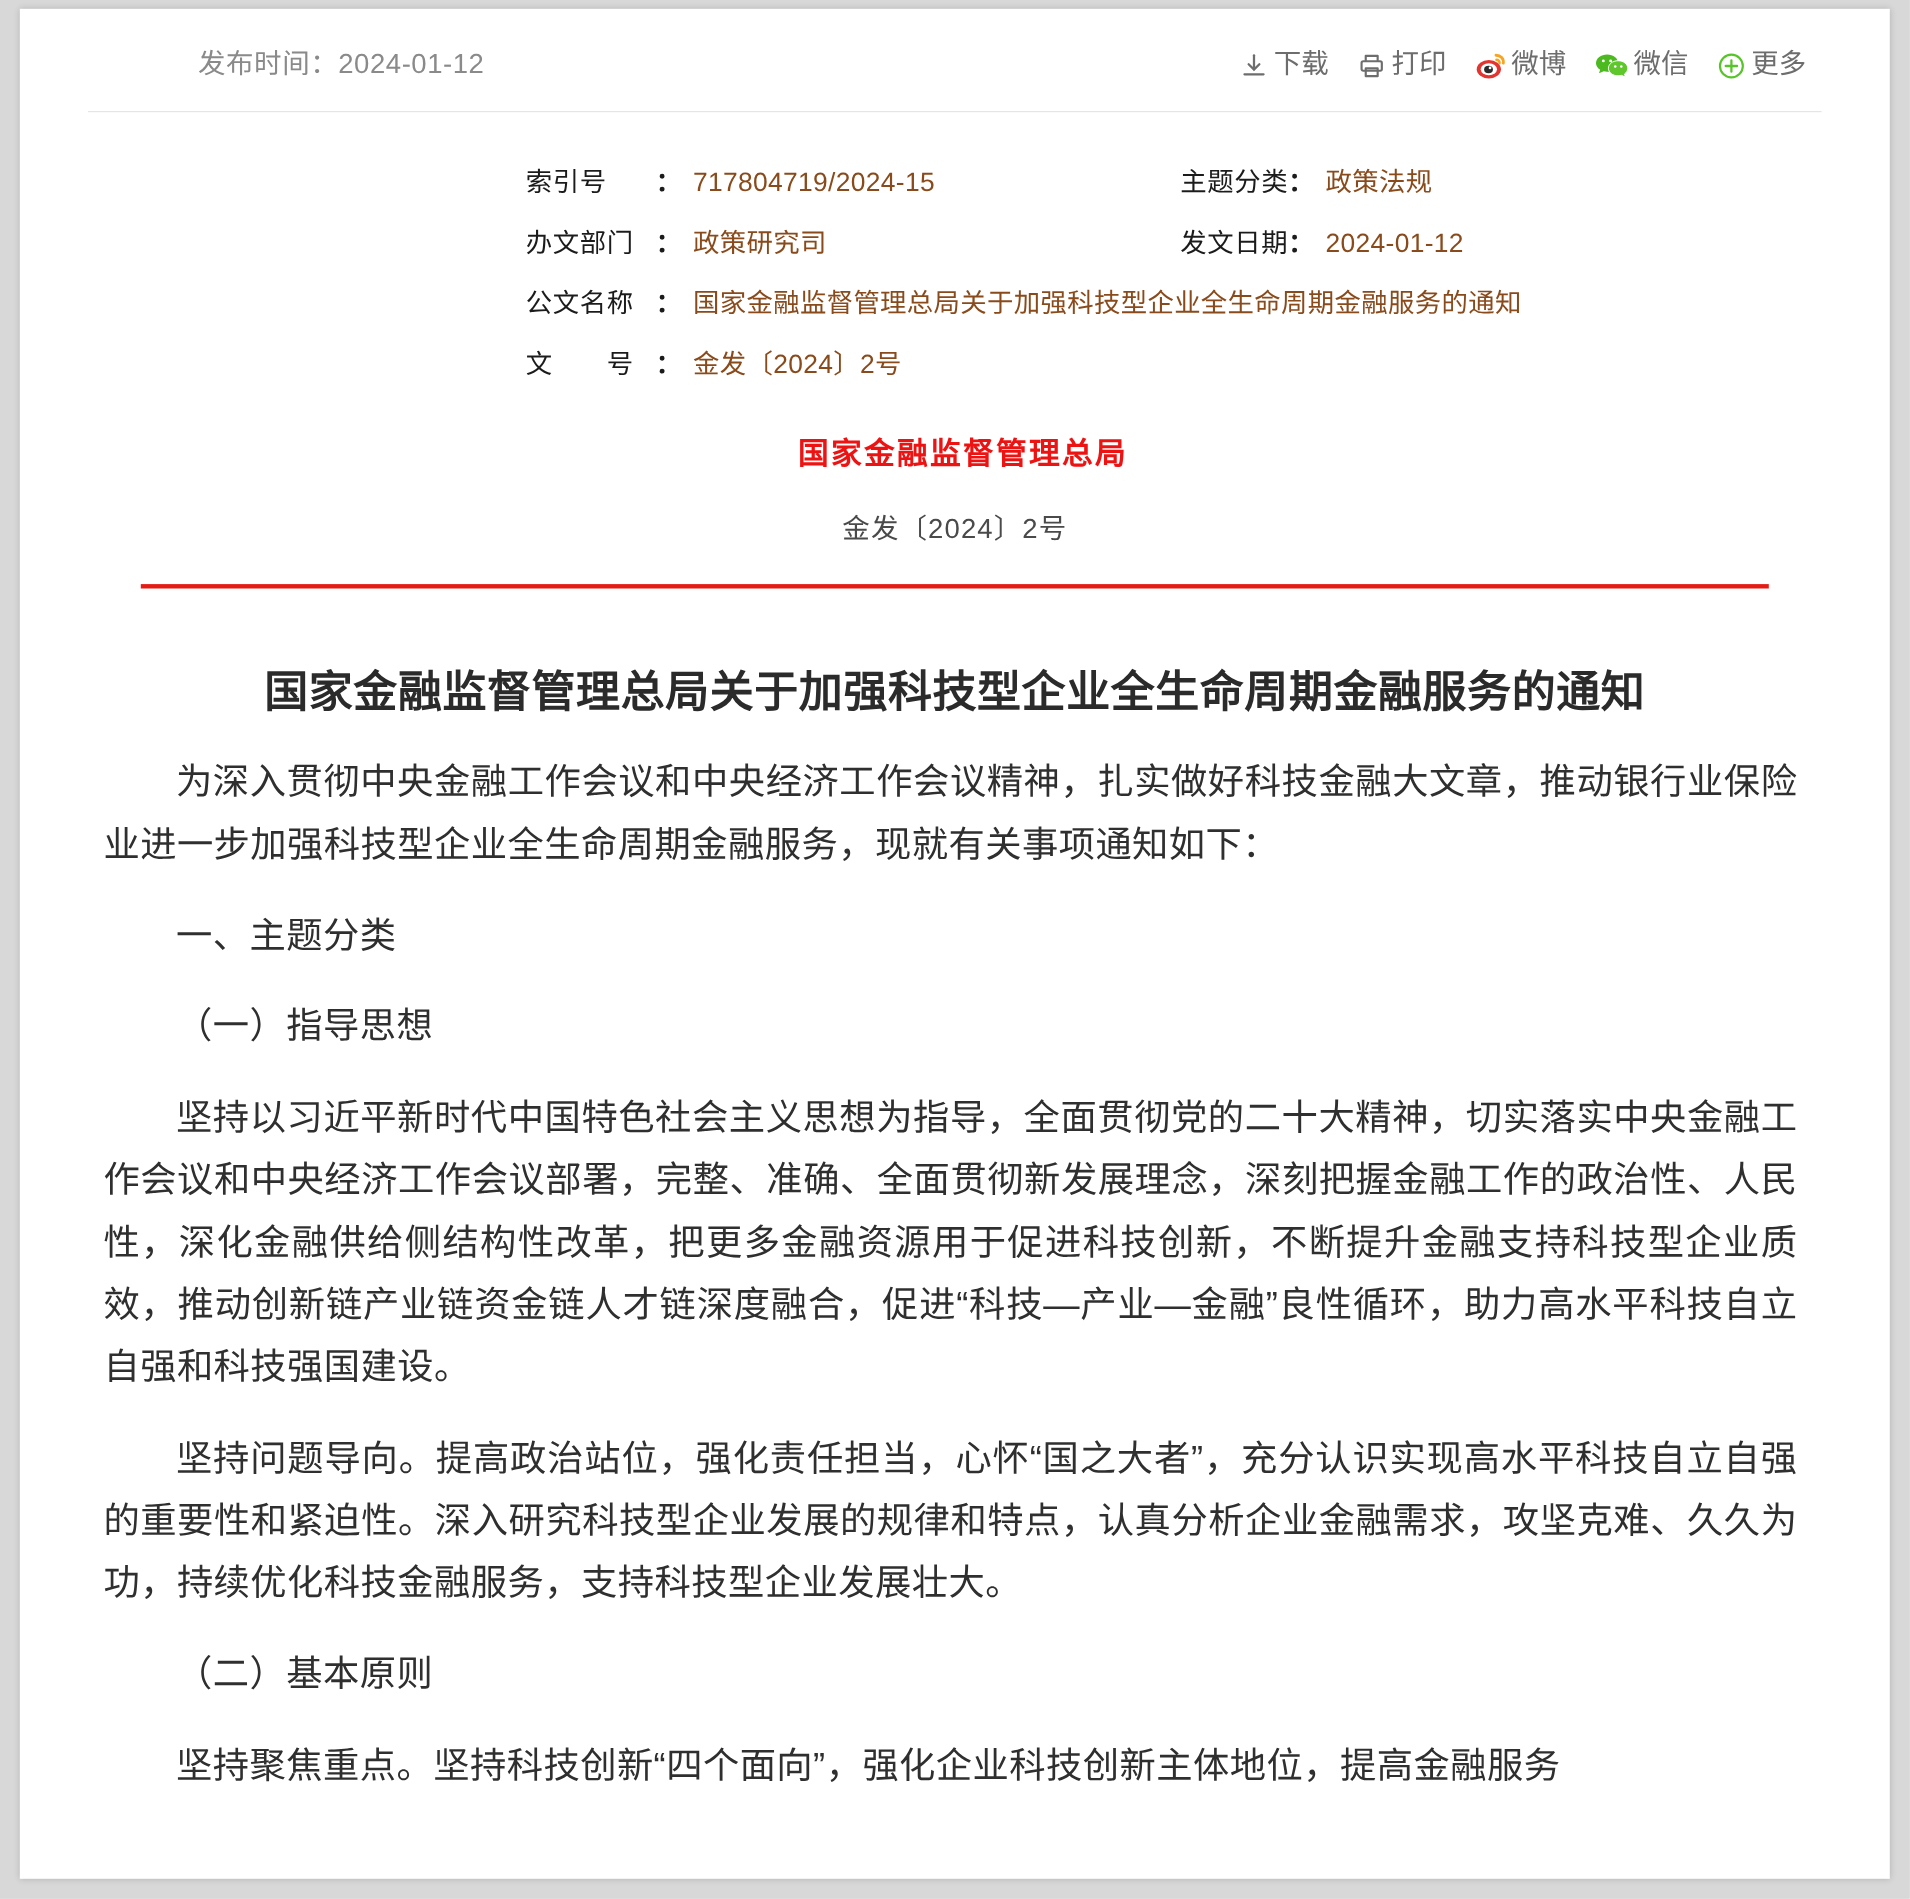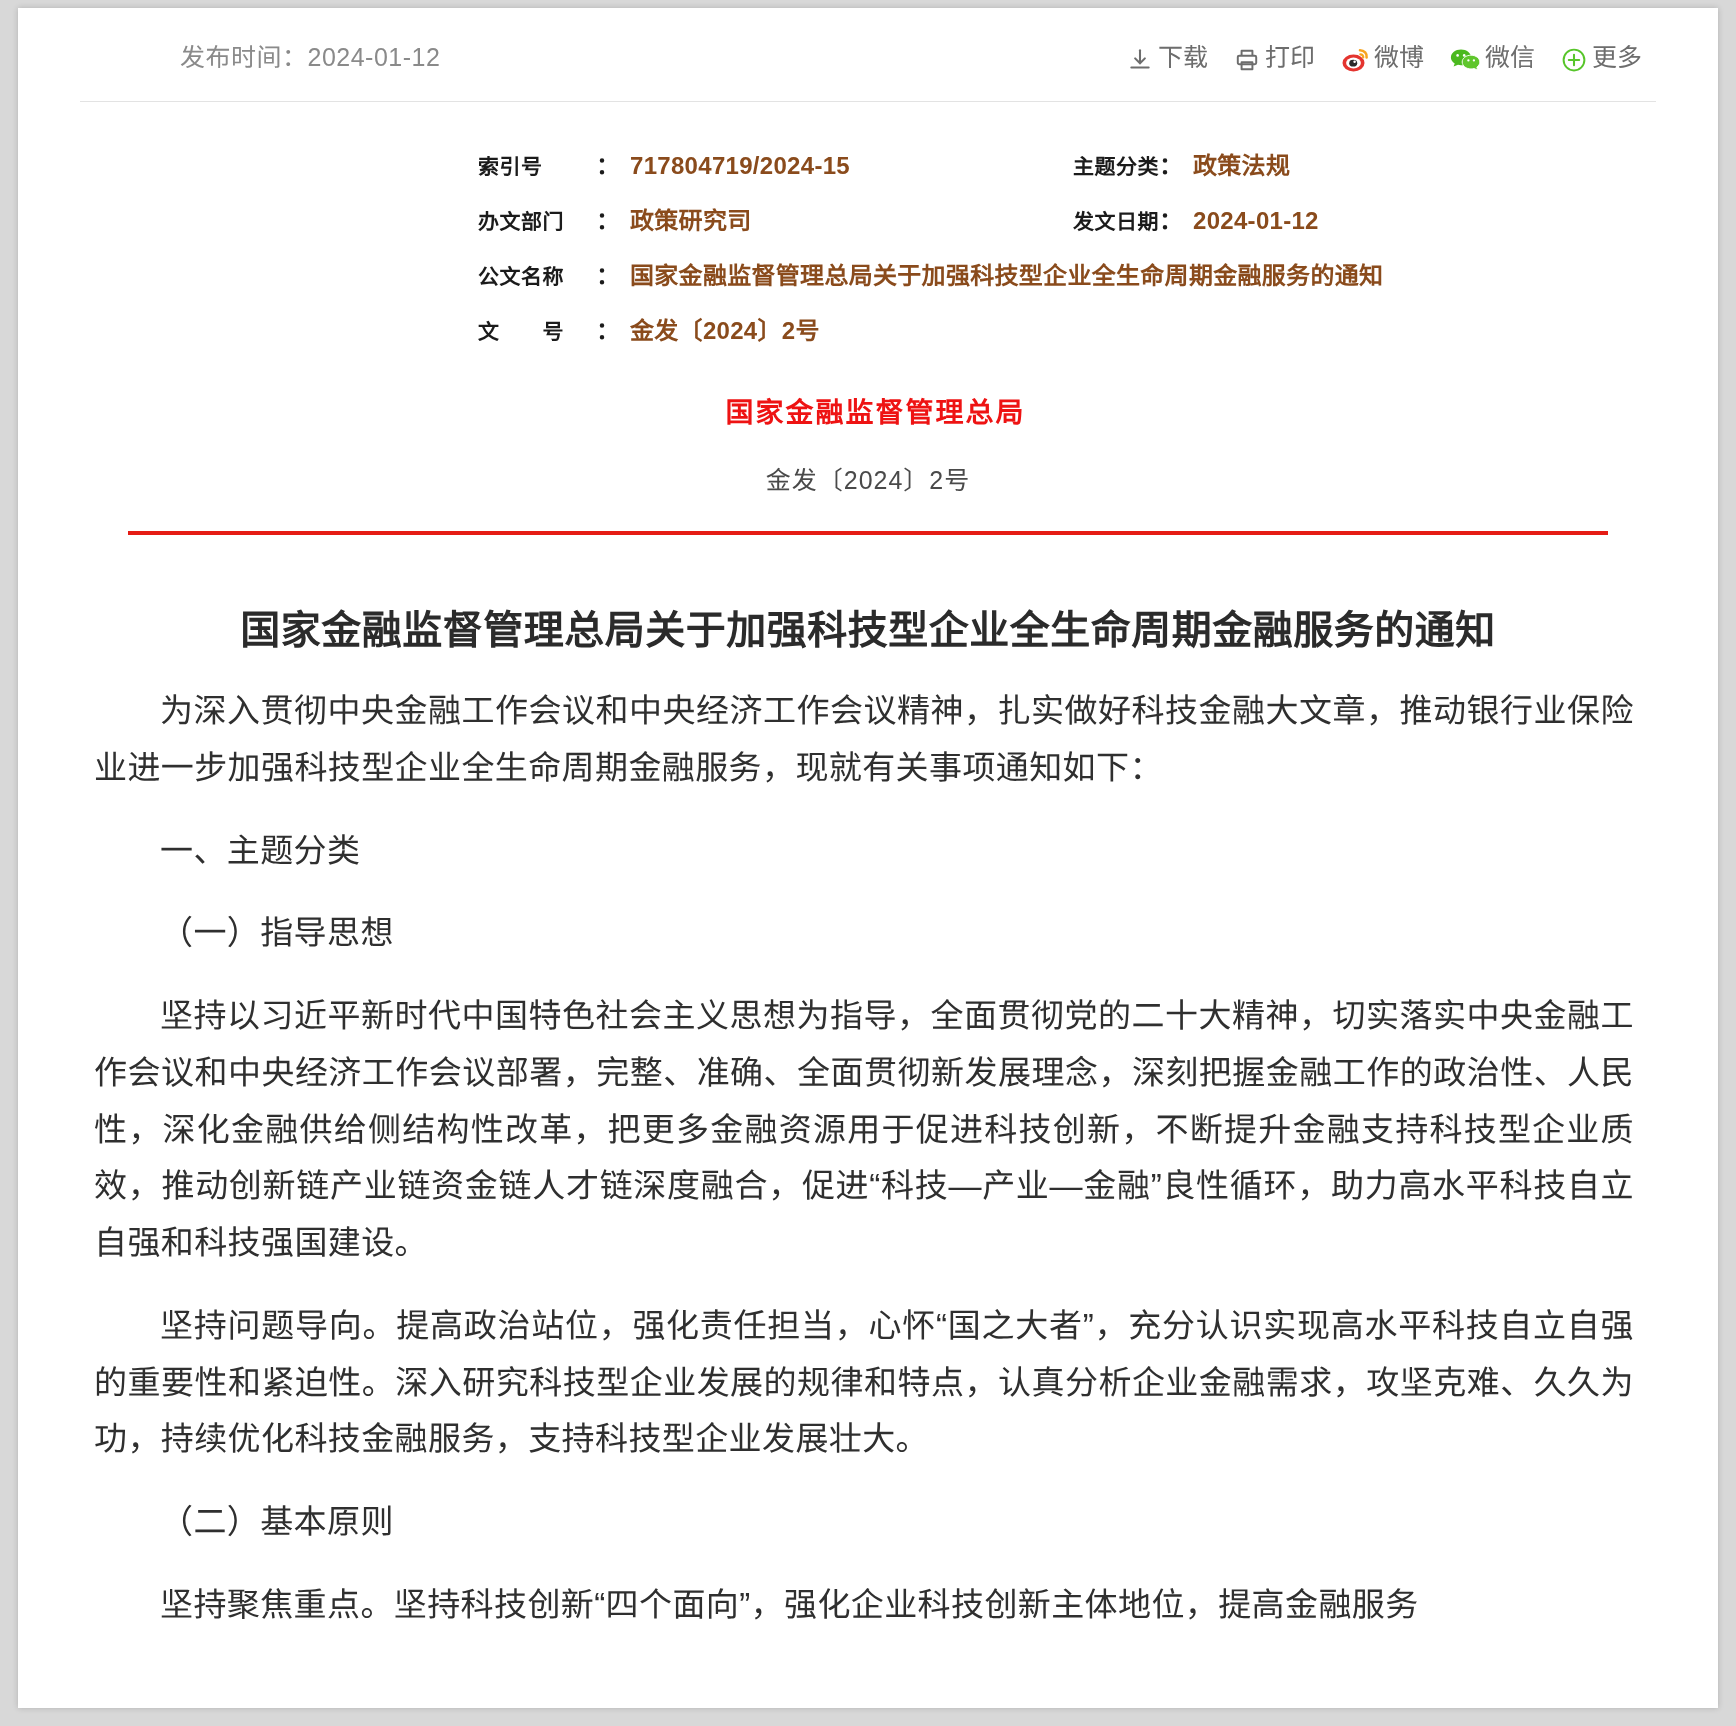--- a/index.html
+++ b/index.html
@@ -73,22 +73,22 @@
     position: relative;
   }
   .meta-cell {
     display: flex;
     align-items: baseline;
     white-space: nowrap;
   }
   .meta-cell.left  { margin-left: 460px; }
   .meta-cell.right { position: absolute; left: 1055px; top: 0; }
   .meta-label {
-    font-size: 21px;
-    font-weight: bold;
+    font-size: 24px;
+    font-weight: normal;
     color: #1b1b1b;
     letter-spacing: 0.5px;
   }
   .meta-label.spread {
     display: inline-block;
     width: 118px;
     text-align: justify;
   }
   .meta-label.spread::after {
     content: "";
@@ -96,21 +96,21 @@
     width: 100%;
   }
   .meta-colon {
     font-size: 24px;
     font-weight: bold;
     color: #1b1b1b;
     margin-right: 10px;
   }
   .meta-value {
     font-size: 24px;
-    font-weight: bold;
+    font-weight: normal;
     color: #8a4b1c;
     letter-spacing: 0.3px;
   }
   .meta-value.long { white-space: nowrap; }
 
   
   .agency {
     margin-top: 44px;
     text-align: center;
     font-size: 28px;

